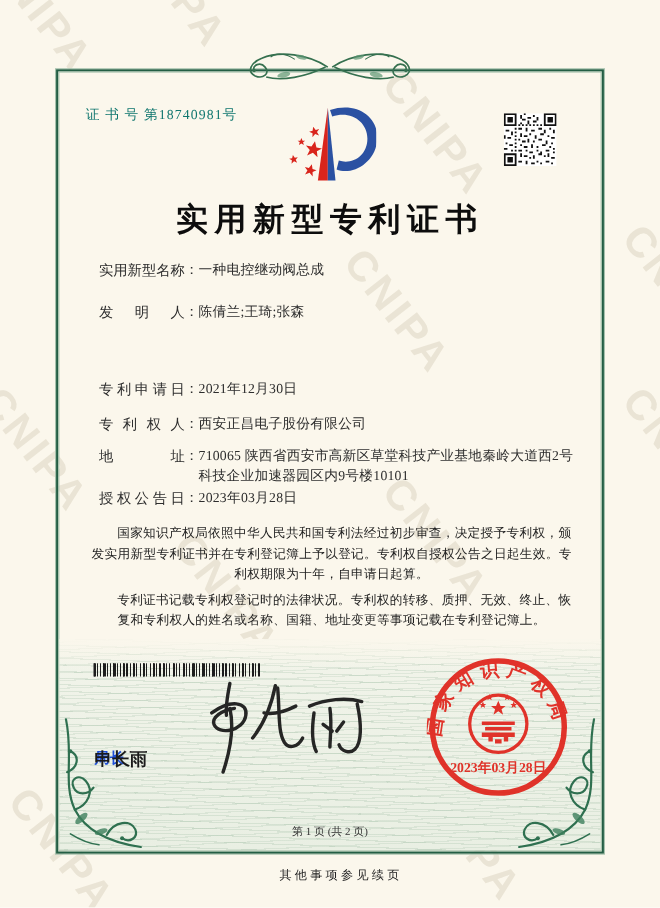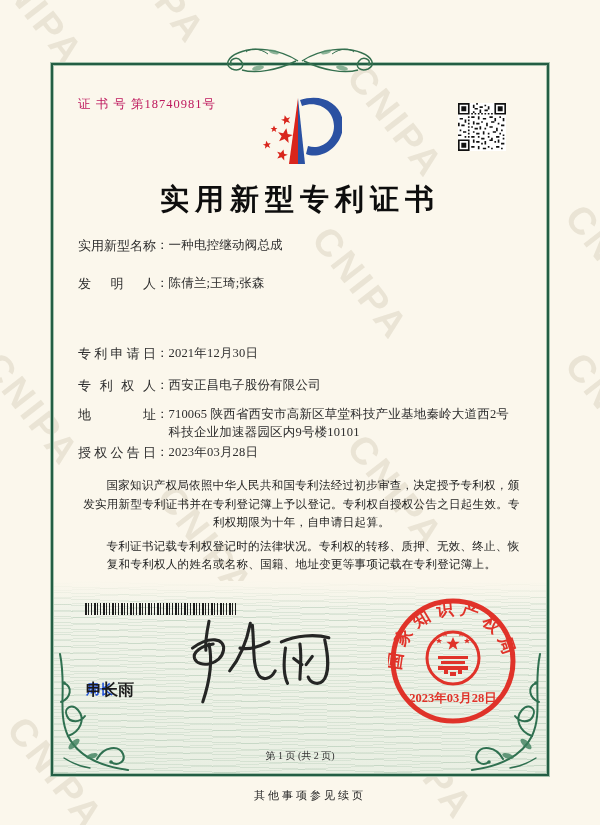--- a/index.html
+++ b/index.html
@@ -19,28 +19,28 @@
 
   .guilloche{position:absolute;left:0;right:0;bottom:0;height:192px;
     background:
       repeating-linear-gradient(2deg, rgba(128,168,138,.20) 0 1px, rgba(0,0,0,0) 1px 6px),
       repeating-linear-gradient(-2.5deg, rgba(128,168,138,.16) 0 1px, rgba(0,0,0,0) 1px 7px),
       linear-gradient(#f2f4ea,#e9efe3);}
   .guilloche::after{content:"";position:absolute;left:0;right:0;top:0;height:28px;
       background:linear-gradient(#fbf7ec,rgba(251,247,236,0));}
 
   
-  .cert-no{position:absolute;left:78px;top:96px;font-size:12.5px;letter-spacing:1px;color:#be185d;}
+  .cert-no{position:absolute;left:78px;top:96px;font-size:12.5px;letter-spacing:1px;color:#0f766e;}
   .logo{position:absolute;left:258px;top:92px;}
   .qr{position:absolute;left:458px;top:103px;}
   .title{position:absolute;left:0;top:180px;width:100%;text-align:center;
          font-size:29px;font-weight:bold;letter-spacing:6px;color:#0d0d0d;}
 
   
-  .frow{position:absolute;left:78px;width:446px;font-size:12.5px;color:#2d2d2d;}
+  .frow{position:absolute;left:90px;width:446px;font-size:12.5px;color:#2d2d2d;}
   .flabel{display:inline-block;width:78px;font-size:13px;text-align:justify;text-align-last:justify;vertical-align:top;}
   .colon{vertical-align:top;}
   .fvalue{display:inline-block;vertical-align:top;letter-spacing:.2px;}
   .fvalue.addr{width:348px;line-height:17.5px;}
   .pair2{position:absolute;left:222px;top:0;white-space:nowrap;}
 
   
   .legal{position:absolute;left:78px;top:476px;width:447px;font-size:11.5px;
          line-height:18.6px;color:#1e1e1e;letter-spacing:.3px;}
   .legal p{margin:0 0 5px;text-indent:2em;text-align:center;}

